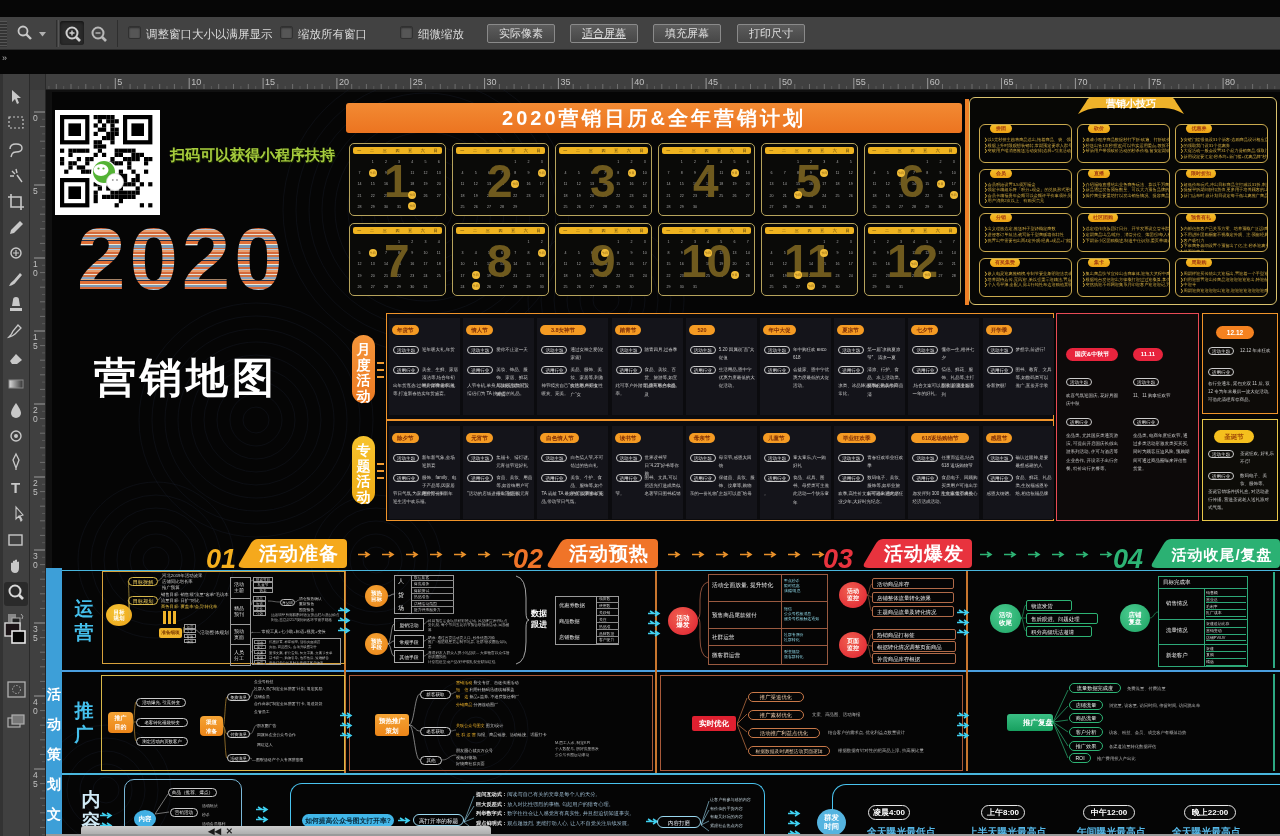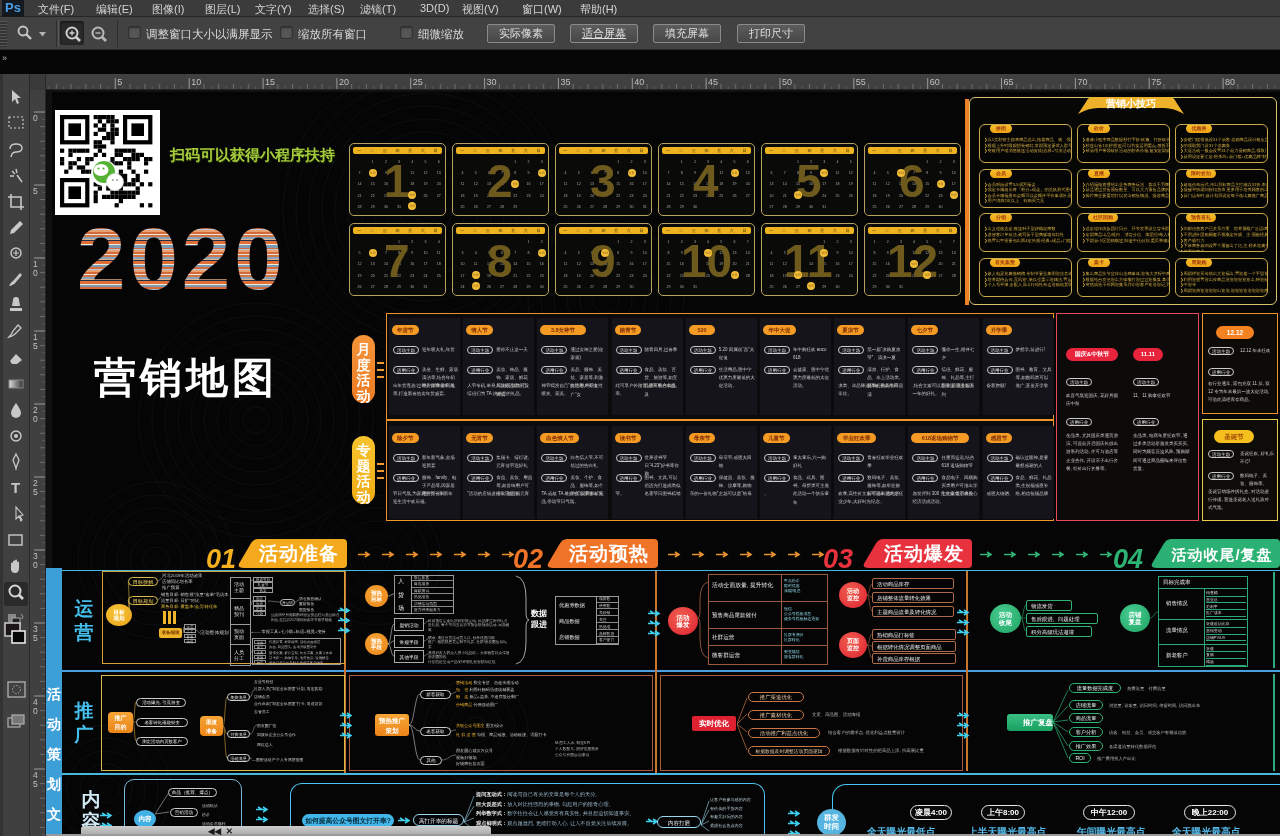--- a/index.html
+++ b/index.html
@@ -235,20 +235,21 @@
       <circle cx="43.5" cy="58.5" r="1.1" fill="#54b335"></circle>
       <circle cx="48.5" cy="58.5" r="1.1" fill="#54b335"></circle>
       <circle cx="60" cy="72" r="8.5" fill="#fff" stroke="#d8d8d8" stroke-width="0.7"></circle>
       <ellipse cx="60" cy="71" rx="5.5" ry="4.4" fill="#fff"></ellipse>
       <circle cx="57.8" cy="70" r="0.9" fill="#9a9a9a"></circle>
       <circle cx="62" cy="70" r="0.9" fill="#9a9a9a"></circle>
     </svg>
 <div class="a" style="left:170px;top:146px;width:200px;font-size:15px;font-weight:bold;color:#a6cc3d;text-shadow:1px 1px 0 #1a2a00;">扫码可以获得小程序扶持</div>
 <div class="a" style="left:77px;top:212px;width:240px;font-size:87px;font-weight:900;letter-spacing:4px;line-height:93px;background:repeating-linear-gradient(180deg,#d4693a 0 2px,#e8e3d8 2px 3px,#cf7445 3px 5px,#8aa3bd 5px 7.5px,#e0b089 7.5px 8.5px,#22304a 8.5px 9.5px,#e07038 9.5px 12px,#f0ead8 12px 13px,#7d9ab5 13px 15.5px,#d4693a 15.5px 17px,#b8c8d8 17px 18px,#e8a070 18px 20px);-webkit-background-clip:text;background-clip:text;color:transparent;">2020</div>
 <div class="a" style="left:94px;top:350px;width:240px;font-size:42px;font-weight:900;color:#fff;letter-spacing:4px;">营销地图</div>
+<div class="a" style="left:346px;top:103px;width:616px;height:30px;background:linear-gradient(#f28a33,#ec7420);border-radius:3px;color:#fff;font-size:20px;font-weight:bold;text-align:center;line-height:30px;letter-spacing:3px;">2020营销日历&amp;全年营销计划</div>
 <div class="cal a" style="left:349px;top:143px;">
       <div class="calh">
         <span>一</span>
         <span>二</span>
         <span>三</span>
         <span>四</span>
         <span>五</span>
         <span>六</span>
         <span>日</span>
       </div>
@@ -1421,21 +1422,21 @@
       <path d="M0 3.5 L10 3.5 M7 1 L11 3.5 L7 6 M2 1 L6 3.5" stroke="#3fd0f0" stroke-width="1.5" fill="none"></path>
     </svg>
 <svg class="a" style="left:788px;top:820px" width="14" height="7">
       <path d="M0 3.5 L10 3.5 M7 1 L11 3.5 L7 6 M2 1 L6 3.5" stroke="#3fd0f0" stroke-width="1.5" fill="none"></path>
     </svg>
 <svg class="a" style="left:788px;top:830px" width="14" height="7">
       <path d="M0 3.5 L10 3.5 M7 1 L11 3.5 L7 6 M2 1 L6 3.5" stroke="#3fd0f0" stroke-width="1.5" fill="none"></path>
     </svg>
 <div class="a" style="left:832px;top:784px;width:448px;height:52px;border:1.2px solid #49c3ef;border-radius:14px 0 0 0;border-right:none;border-bottom:none;"></div>
 <div class="a" style="left:817px;top:809px;width:29px;height:27px;border-radius:50%;background:#55b4e0;color:#fff;font-size:7.5px;font-weight:bold;text-align:center;display:flex;align-items:center;justify-content:center;line-height:1.15;">群发<br>时间</div>
-<div class="a" style="left:910px;top:805px;width:42px;height:15px;border:1.2px solid #e8e8e8;border-radius:8px;background:#0a0a0a;color:#fff;font-size:8px;font-weight:bold;text-align:center;line-height:14px;">凌晨4:00</div>
+<div class="a" style="left:868px;top:805px;width:42px;height:15px;border:1.2px solid #e8e8e8;border-radius:8px;background:#0a0a0a;color:#fff;font-size:8px;font-weight:bold;text-align:center;line-height:14px;">凌晨4:00</div>
 <div class="a" style="left:867px;top:826px;width:120px;color:#55b8e8;font-size:9.8px;font-weight:bold;">全天曝光最低点</div>
 <div class="a" style="left:981px;top:805px;width:44px;height:15px;border:1.2px solid #e8e8e8;border-radius:8px;background:#0a0a0a;color:#fff;font-size:8px;font-weight:bold;text-align:center;line-height:14px;">上午8:00</div>
 <div class="a" style="left:968px;top:826px;width:120px;color:#55b8e8;font-size:9.8px;font-weight:bold;">上半天曝光最高点</div>
 <div class="a" style="left:1083px;top:805px;width:52px;height:15px;border:1.2px solid #e8e8e8;border-radius:8px;background:#0a0a0a;color:#fff;font-size:8px;font-weight:bold;text-align:center;line-height:14px;">中午12:00</div>
 <div class="a" style="left:1077px;top:826px;width:120px;color:#55b8e8;font-size:9.8px;font-weight:bold;">午间曝光最高点</div>
 <div class="a" style="left:1184px;top:805px;width:52px;height:15px;border:1.2px solid #e8e8e8;border-radius:8px;background:#0a0a0a;color:#fff;font-size:8px;font-weight:bold;text-align:center;line-height:14px;">晚上22:00</div>
 <div class="a" style="left:1172px;top:826px;width:120px;color:#55b8e8;font-size:9.8px;font-weight:bold;">全天曝光最高点</div>
 <div class="a" style="left:0px;top:790px;width:20px;height:46px;background:#2b3442;border-radius:0 6px 0 0;"></div>
 <div class="a" style="left:81px;top:826px;width:410px;height:10px;background:linear-gradient(#cccccc,#a8a8a8);border-radius:3px 3px 0 0;"></div>
 <div class="a" style="left:0px;top:834px;width:1280px;height:2px;background:#9a9a9a;"></div>
@@ -1479,34 +1480,20 @@
       <path d="M250 129 C 252 129 252 122 254 122" stroke="#999999" stroke-width="0.6" fill="none"></path>
       <path d="M250 166 C 253.5 166 253.5 157 257 157" stroke="#999999" stroke-width="0.6" fill="none"></path>
       <path d="M250 190 C 251 190 251 191 252 191" stroke="#999999" stroke-width="0.6" fill="none"></path>
       <path d="M409 157 C 414.5 157 414.5 126 420 126" stroke="#cccccc" stroke-width="0.6" fill="none"></path>
       <path d="M409 157 C 414.5 157 414.5 163 420 163" stroke="#cccccc" stroke-width="0.6" fill="none"></path>
       <path d="M409 157 C 414.5 157 414.5 192 420 192" stroke="#cccccc" stroke-width="0.6" fill="none"></path>
       <path d="M451 126 C 453.5 126 453.5 124 456 124" stroke="#999999" stroke-width="0.6" fill="none"></path>
       <path d="M451 163 C 453.5 163 453.5 162 456 162" stroke="#999999" stroke-width="0.6" fill="none"></path>
       <path d="M442 192 C 449 192 449 187 456 187" stroke="#999999" stroke-width="0.6" fill="none"></path>
     </svg>
-    <div class="menubar">
-<div class="mi" style="left:2px;top:0;width:22px;height:17px;background:#14191f;color:#4aa0e8;font-weight:bold;font-size:13px;text-align:center;line-height:16px;">Ps</div>
-<div class="mi" style="left:38px;">文件(F)</div>
-<div class="mi" style="left:96px;">编辑(E)</div>
-<div class="mi" style="left:152px;">图像(I)</div>
-<div class="mi" style="left:205px;">图层(L)</div>
-<div class="mi" style="left:255px;">文字(Y)</div>
-<div class="mi" style="left:308px;">选择(S)</div>
-<div class="mi" style="left:360px;">滤镜(T)</div>
-<div class="mi" style="left:420px;">3D(D)</div>
-<div class="mi" style="left:462px;">视图(V)</div>
-<div class="mi" style="left:522px;">窗口(W)</div>
-<div class="mi" style="left:580px;">帮助(H)</div>
-</div>
 <div class="opts">
 <div class="a" style="left:0;top:4px;width:7px;height:26px;background:repeating-linear-gradient(180deg,#555 0 1px,#333 1px 3px);"></div>
 <svg class="a" style="left:14px;top:7px" width="34" height="18">
         <circle cx="9" cy="7" r="4.5" fill="none" stroke="#c8c8c8" stroke-width="1.8"></circle>
         <path d="M12 10 L17 15" stroke="#c8c8c8" stroke-width="2.4"></path>
         <path d="M25 8 l7 0 l-3.5 4.5 z" fill="#b0b0b0"></path>
       </svg>
 <div class="a" style="left:56px;top:3px;width:1px;height:27px;background:#2e2e2e;"></div>
 <div class="a" style="left:58px;top:3px;width:1px;height:27px;background:#565656;"></div>
 <div class="a" style="left:60px;top:4px;width:24px;height:24px;background:#2a2a2a;border-radius:3px;box-shadow:inset 0 1px 3px #111;"></div>

